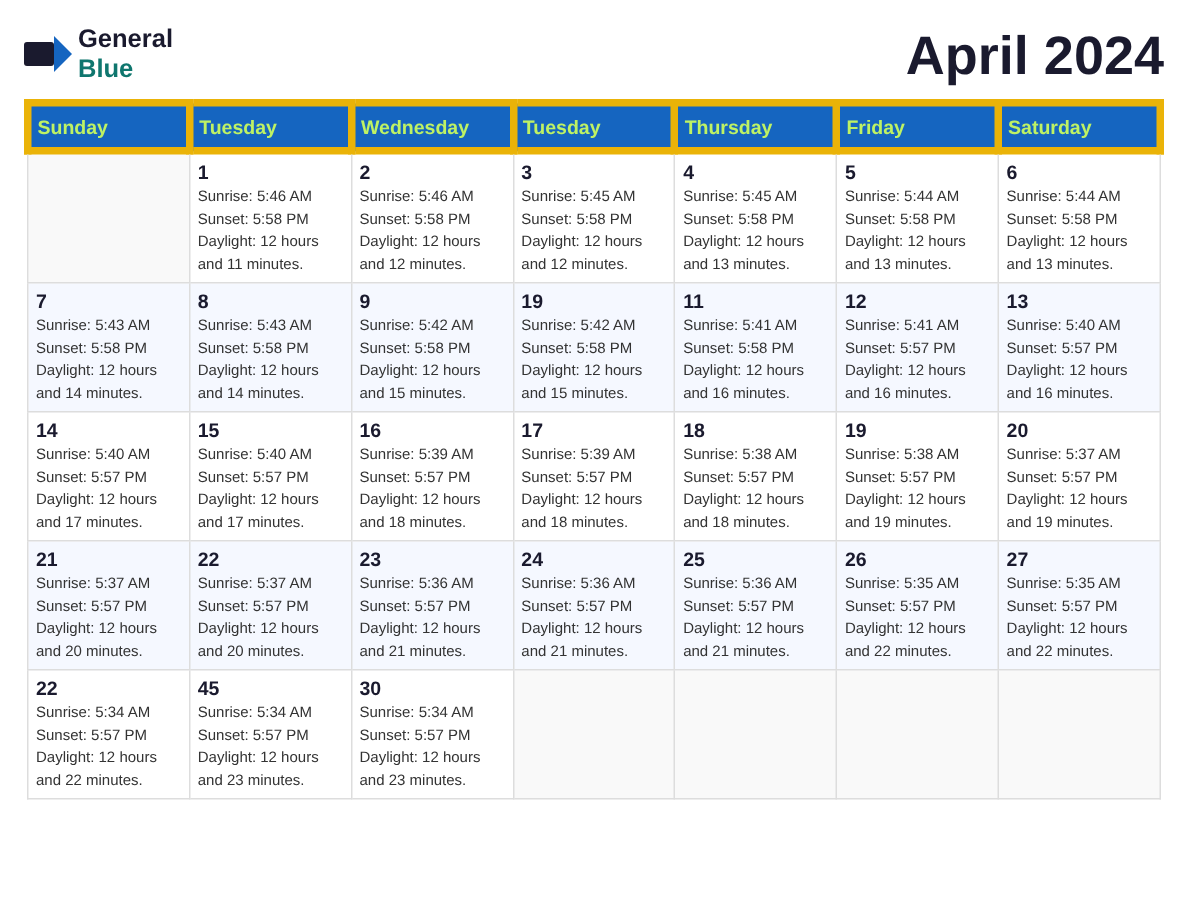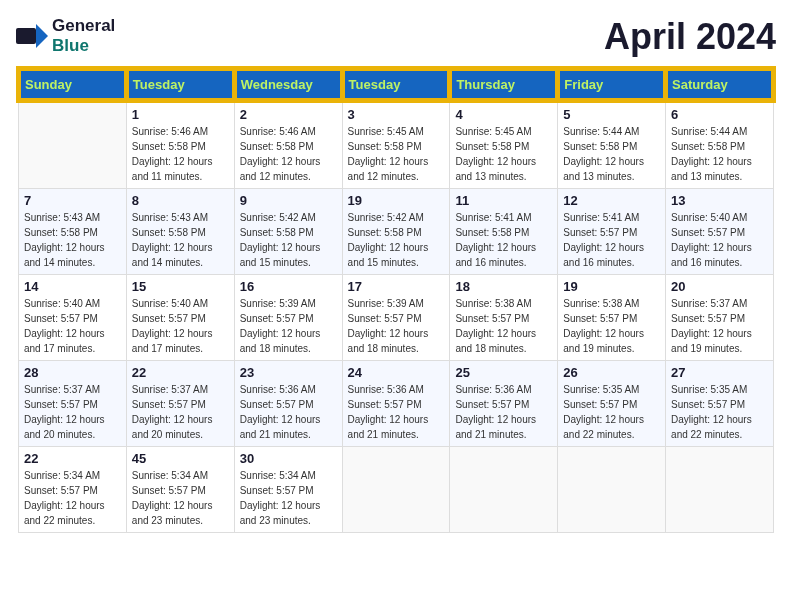--- a/index.html
+++ b/index.html
@@ -199,21 +199,21 @@
           <div class="day-num">19</div>
           <div class="day-info">Sunrise: 5:38 AM<br>Sunset: 5:57 PM<br>Daylight: 12 hours and 19 minutes.</div>
         </td>
         <td>
           <div class="day-num">20</div>
           <div class="day-info">Sunrise: 5:37 AM<br>Sunset: 5:57 PM<br>Daylight: 12 hours and 19 minutes.</div>
         </td>
       </tr>
       <tr>
         <td>
-          <div class="day-num">28</div>
+          <div class="day-num">21</div>
           <div class="day-info">Sunrise: 5:37 AM<br>Sunset: 5:57 PM<br>Daylight: 12 hours and 20 minutes.</div>
         </td>
         <td>
           <div class="day-num">22</div>
           <div class="day-info">Sunrise: 5:37 AM<br>Sunset: 5:57 PM<br>Daylight: 12 hours and 20 minutes.</div>
         </td>
         <td>
           <div class="day-num">23</div>
           <div class="day-info">Sunrise: 5:36 AM<br>Sunset: 5:57 PM<br>Daylight: 12 hours and 21 minutes.</div>
         </td>

